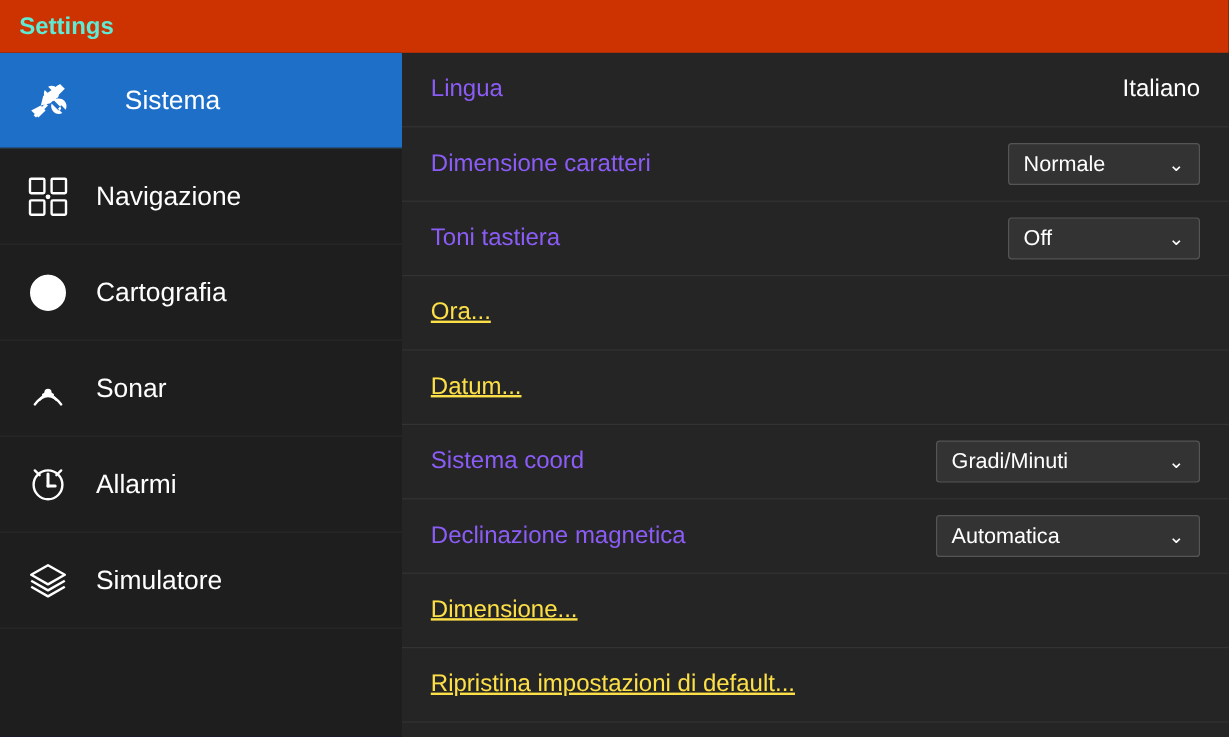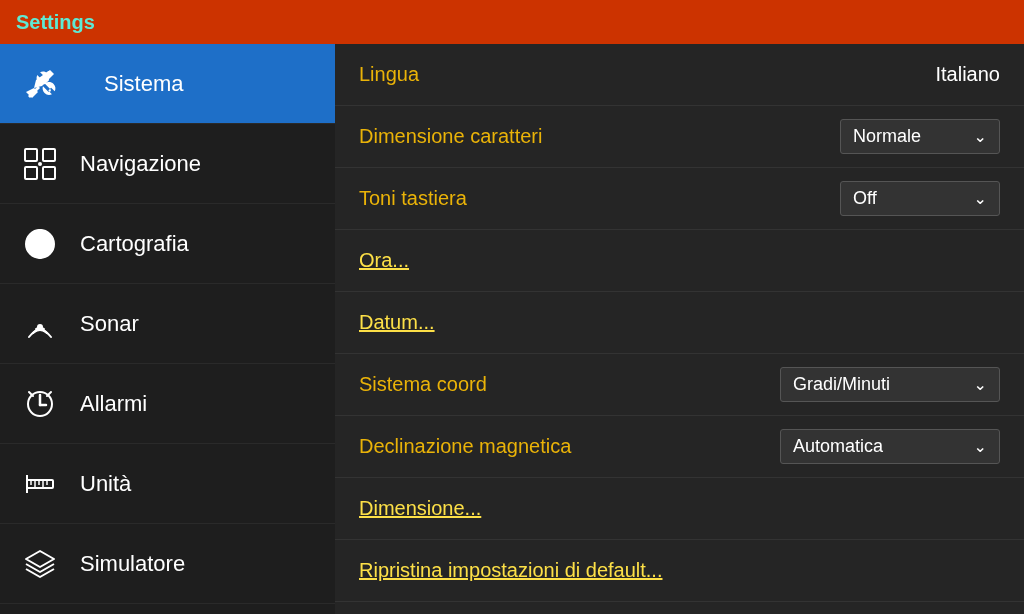--- a/index.html
+++ b/index.html
@@ -91,21 +91,21 @@
     .settings-row {
       display: flex;
       align-items: center;
       justify-content: space-between;
       padding: 0 24px;
       min-height: 62px;
       border-bottom: 1px solid #333;
     }
 
     .settings-row-label {
-      color: #eab308;
+      color: #8b5cf6;
       font-size: 20px;
     }
 
     .settings-row-value {
       color: white;
       font-size: 20px;
     }
 
     .settings-row-link {
       color: #fde047;
@@ -227,35 +227,20 @@
             <circle cx="17" cy="17" r="12" fill="none" stroke="white" stroke-width="2"></circle>
             <line x1="17" y1="8" x2="17" y2="18" stroke="white" stroke-width="2.5" stroke-linecap="round"></line>
             <line x1="17" y1="18" x2="23" y2="18" stroke="white" stroke-width="2.5" stroke-linecap="round"></line>
             <line x1="6" y1="5" x2="10" y2="9" stroke="white" stroke-width="2" stroke-linecap="round"></line>
             <line x1="28" y1="5" x2="24" y2="9" stroke="white" stroke-width="2" stroke-linecap="round"></line>
           </svg>
         </div>
         <span class="sidebar-label">Allarmi</span>
       </div>
 
-      <div class="sidebar-item">
-        <div class="sidebar-icon">
-          <svg width="34" height="34" viewBox="0 0 34 34" fill="white">
-
-            <rect x="4" y="13" width="26" height="8" rx="1" fill="none" stroke="white" stroke-width="2"></rect>
-            <line x1="8" y1="13" x2="8" y2="18" stroke="white" stroke-width="1.5"></line>
-            <line x1="12" y1="13" x2="12" y2="21" stroke="white" stroke-width="1.5"></line>
-            <line x1="16" y1="13" x2="16" y2="18" stroke="white" stroke-width="1.5"></line>
-            <line x1="20" y1="13" x2="20" y2="21" stroke="white" stroke-width="1.5"></line>
-            <line x1="24" y1="13" x2="24" y2="18" stroke="white" stroke-width="1.5"></line>
-            <line x1="4" y1="8" x2="4" y2="26" stroke="white" stroke-width="2"></line>
-          </svg>
-        </div>
-        <span class="sidebar-label">Unità</span>
-      </div>
 
       <div class="sidebar-item">
         <div class="sidebar-icon">
           <svg width="34" height="34" viewBox="0 0 34 34" fill="white">
             <polygon points="17,4 31,12 17,20 3,12" fill="none" stroke="white" stroke-width="2" stroke-linejoin="round"></polygon>
             <polyline points="3,17 17,25 31,17" fill="none" stroke="white" stroke-width="2" stroke-linejoin="round"></polyline>
             <polyline points="3,22 17,30 31,22" fill="none" stroke="white" stroke-width="2" stroke-linejoin="round"></polyline>
           </svg>
         </div>
         <span class="sidebar-label">Simulatore</span>

